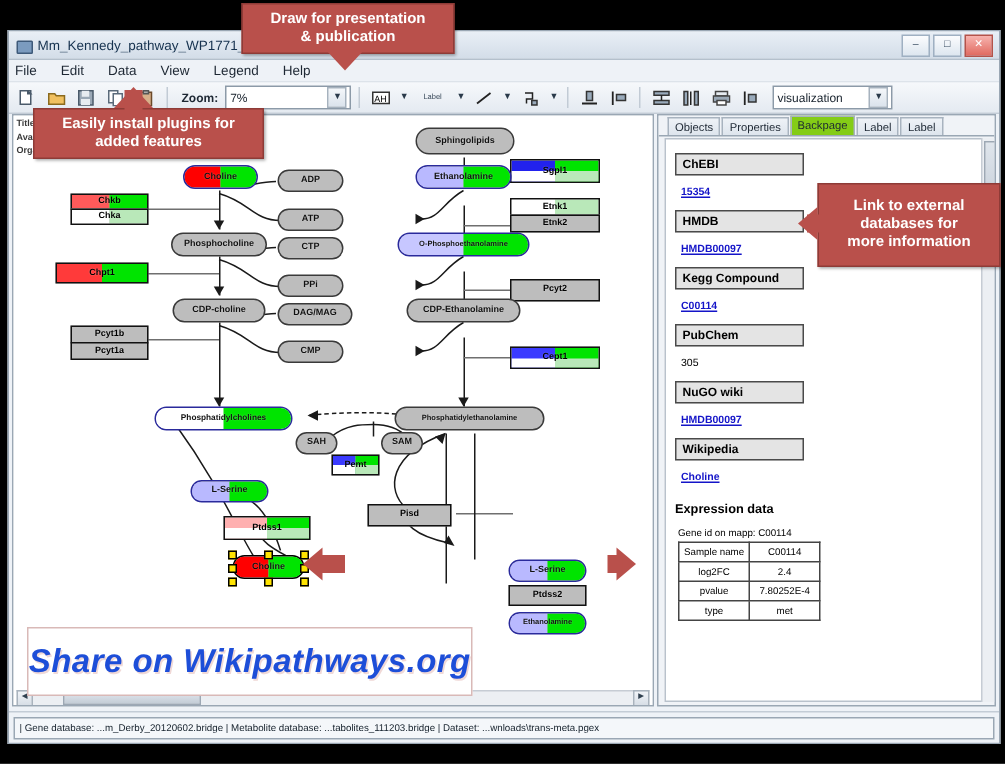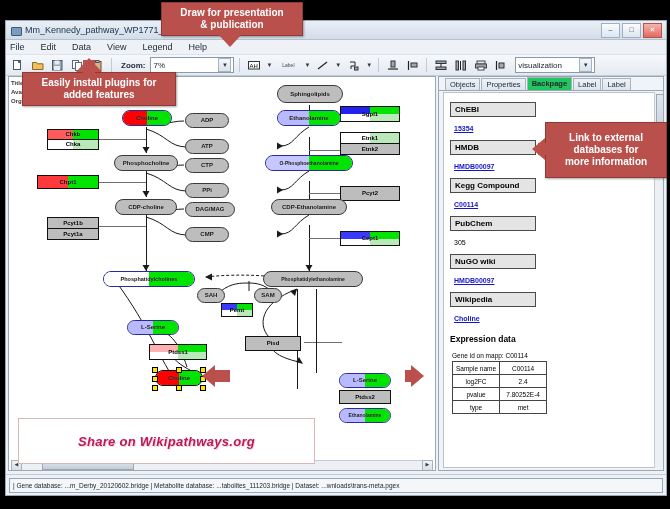--- a/index.html
+++ b/index.html
@@ -61,21 +61,21 @@
   .hline{height:1px;}
   .hline.g{background:#6f6f6f;}
 
   .handle{position:absolute;width:4px;height:4px;background:#ffe400;border:1px solid #000;z-index:9;}
 
   
   .tabs{display:flex;align-items:flex-end;height:13px;padding-left:6px;background:#f0f3f7;
         border-bottom:1px solid #9aa7b4;}
   .tab{font-size:7.5px;color:#1d2733;padding:1px 4px;border:1px solid #a8b3bf;border-bottom:none;
        background:linear-gradient(#eef2f7,#dee5ed);margin-right:1px;}
-  .tab.active{background:#22c55e;font-weight:bold;padding-bottom:2px;}
+  .tab.active{background:#84cc16;font-weight:normal;padding-bottom:2px;}
   .pane-inner{position:absolute;left:4px;top:15px;right:8px;bottom:2px;background:#fff;
               border:1px solid #b9c2cc;overflow:hidden;padding:4px 0 0 6px;}
   .dbbox{width:86px;border:1px solid #4a4a4a;background:#e4e4e4;font-size:8px;font-weight:bold;
          color:#000;padding:2px 4px;box-sizing:border-box;margin-top:5px;}
   .dblink{font-size:7px;color:#1414c8;text-decoration:underline;margin:4px 0 0 4px;display:inline-block;font-weight:bold;}
   .dbplain{font-size:7px;color:#000;margin:4px 0 0 4px;display:inline-block;}
   .exprtitle{font-size:8.5px;font-weight:bold;color:#000;margin:9px 0 0 0;}
   .geneid{font-size:6.5px;color:#000;margin:8px 0 2px 2px;}
   table.expr{border-collapse:collapse;margin-left:2px;border:1px solid #444;}
   table.expr td{border:1px solid #444;font-size:6.5px;text-align:center;padding:1px 3px;height:10px;
@@ -106,21 +106,21 @@
   .arr-up{position:absolute;z-index:50;width:0;height:0;border-left:13px solid transparent;
           border-right:13px solid transparent;border-bottom:14px solid #b9504b;}
   .arr-left{position:absolute;z-index:50;width:0;height:0;border-top:11px solid transparent;
             border-bottom:11px solid transparent;border-right:13px solid #b9504b;}
   .arr-right{position:absolute;z-index:50;width:0;height:0;border-top:11px solid transparent;
              border-bottom:11px solid transparent;border-left:13px solid #b9504b;}
   .arrstem{position:absolute;background:#b9504b;z-index:50;}
 
   .sharebox{position:absolute;left:18px;top:418px;width:295px;height:44px;background:#fff;
             border:1px solid #d9b9b7;display:flex;align-items:center;justify-content:center;z-index:55;}
-  .sharetext{font-size:13px;font-weight:bold;font-style:italic;color:#be185d;
+  .sharetext{font-size:22px;font-weight:bold;font-style:italic;color:#1d4ed8;
              text-shadow:1px 1px 0 #f0d9d7;letter-spacing:.3px;}
 </style>
 </head>
 <body>
 
 <div id="screen">
 
   <div class="window">
 
     <div class="titlebar">

